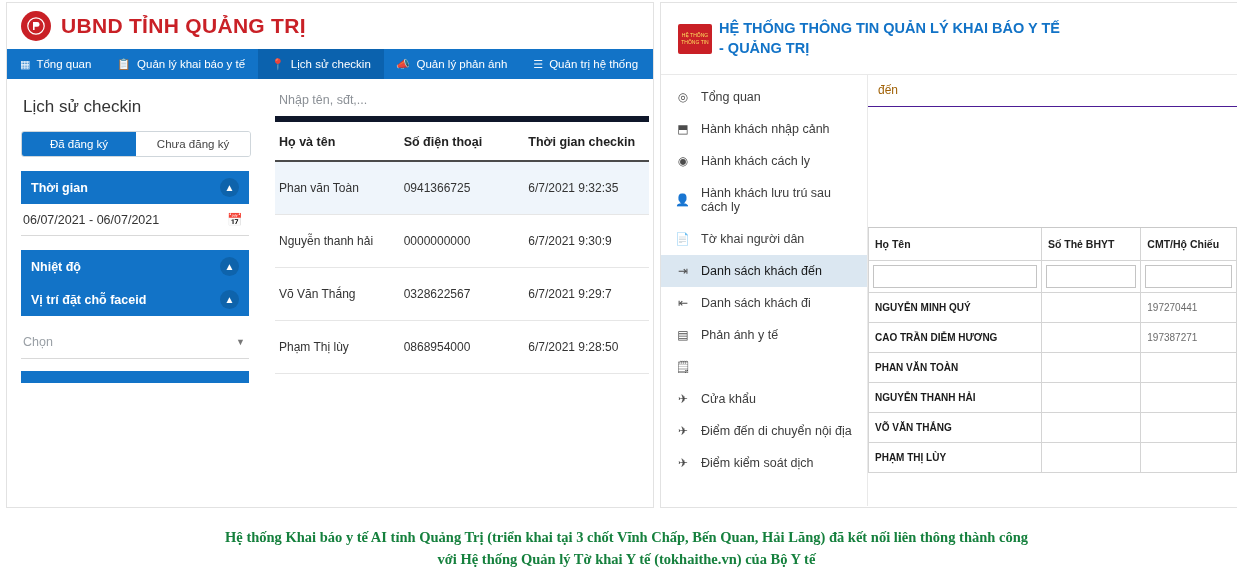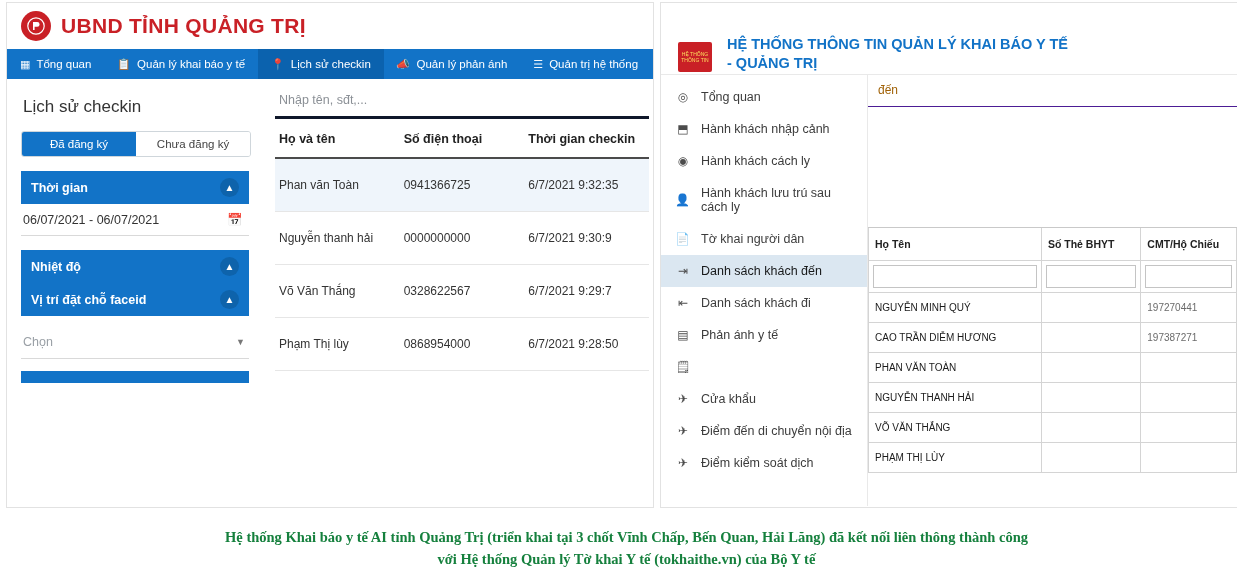--- a/index.html
+++ b/index.html
@@ -182,21 +182,21 @@
     margin-top: 12px;
   }
 
   
   .lp-main {
     flex: 1;
     padding: 8px 4px 0 10px;
     box-sizing: border-box;
   }
   .search-line {
-    border-bottom: 3px solid #0f172a;
+    border-bottom: 6px solid #0f172a;
     padding: 6px 4px 9px 4px;
     font-size: 12.5px;
     color: #8b9096;
   }
   .tbl {
     width: 100%;
     border-collapse: collapse;
     font-size: 12px;
     table-layout: fixed;
   }
@@ -225,22 +225,22 @@
     top: 2px;
     width: 576px;
     height: 504px;
     background: #ffffff;
     overflow: hidden;
     border: 1px solid #e2e2e2;
   }
   .rp-header {
     height: 72px;
     display: flex;
-    align-items: flex-end;
-    gap: 12px;
+    align-items: center;
+    gap: 4px;
     padding-left: 14px;
     border-bottom: 1px solid #e9e9e9;
     box-sizing: border-box;
   }
   .rp-logo {
     width: 40px; height: 34px;
     display: flex; align-items: center; justify-content: center;
     flex: 0 0 auto;
   }
   .rp-logo .badge {
@@ -315,21 +315,21 @@
     border: 1px solid #d4d4d4;
     border-top: none;
     background: #fff;
     font-size: 10.5px;
   }
   .grid td {
     border: 1px solid #d4d4d4;
     padding: 6px 6px;
     color: #1a1a1a;
     font-size: 10px;
-    font-weight: normal;
+    font-weight: bold;
     height: 17px;
   }
   .grid td.filter-cell { padding: 4px; background: #fff; }
   .grid .fbox {
     border: 1px solid #c4c4c4;
     height: 21px;
     background: #fff;
   }
   .grid td.num { font-weight: normal; color: #6b6b6b; }
 

